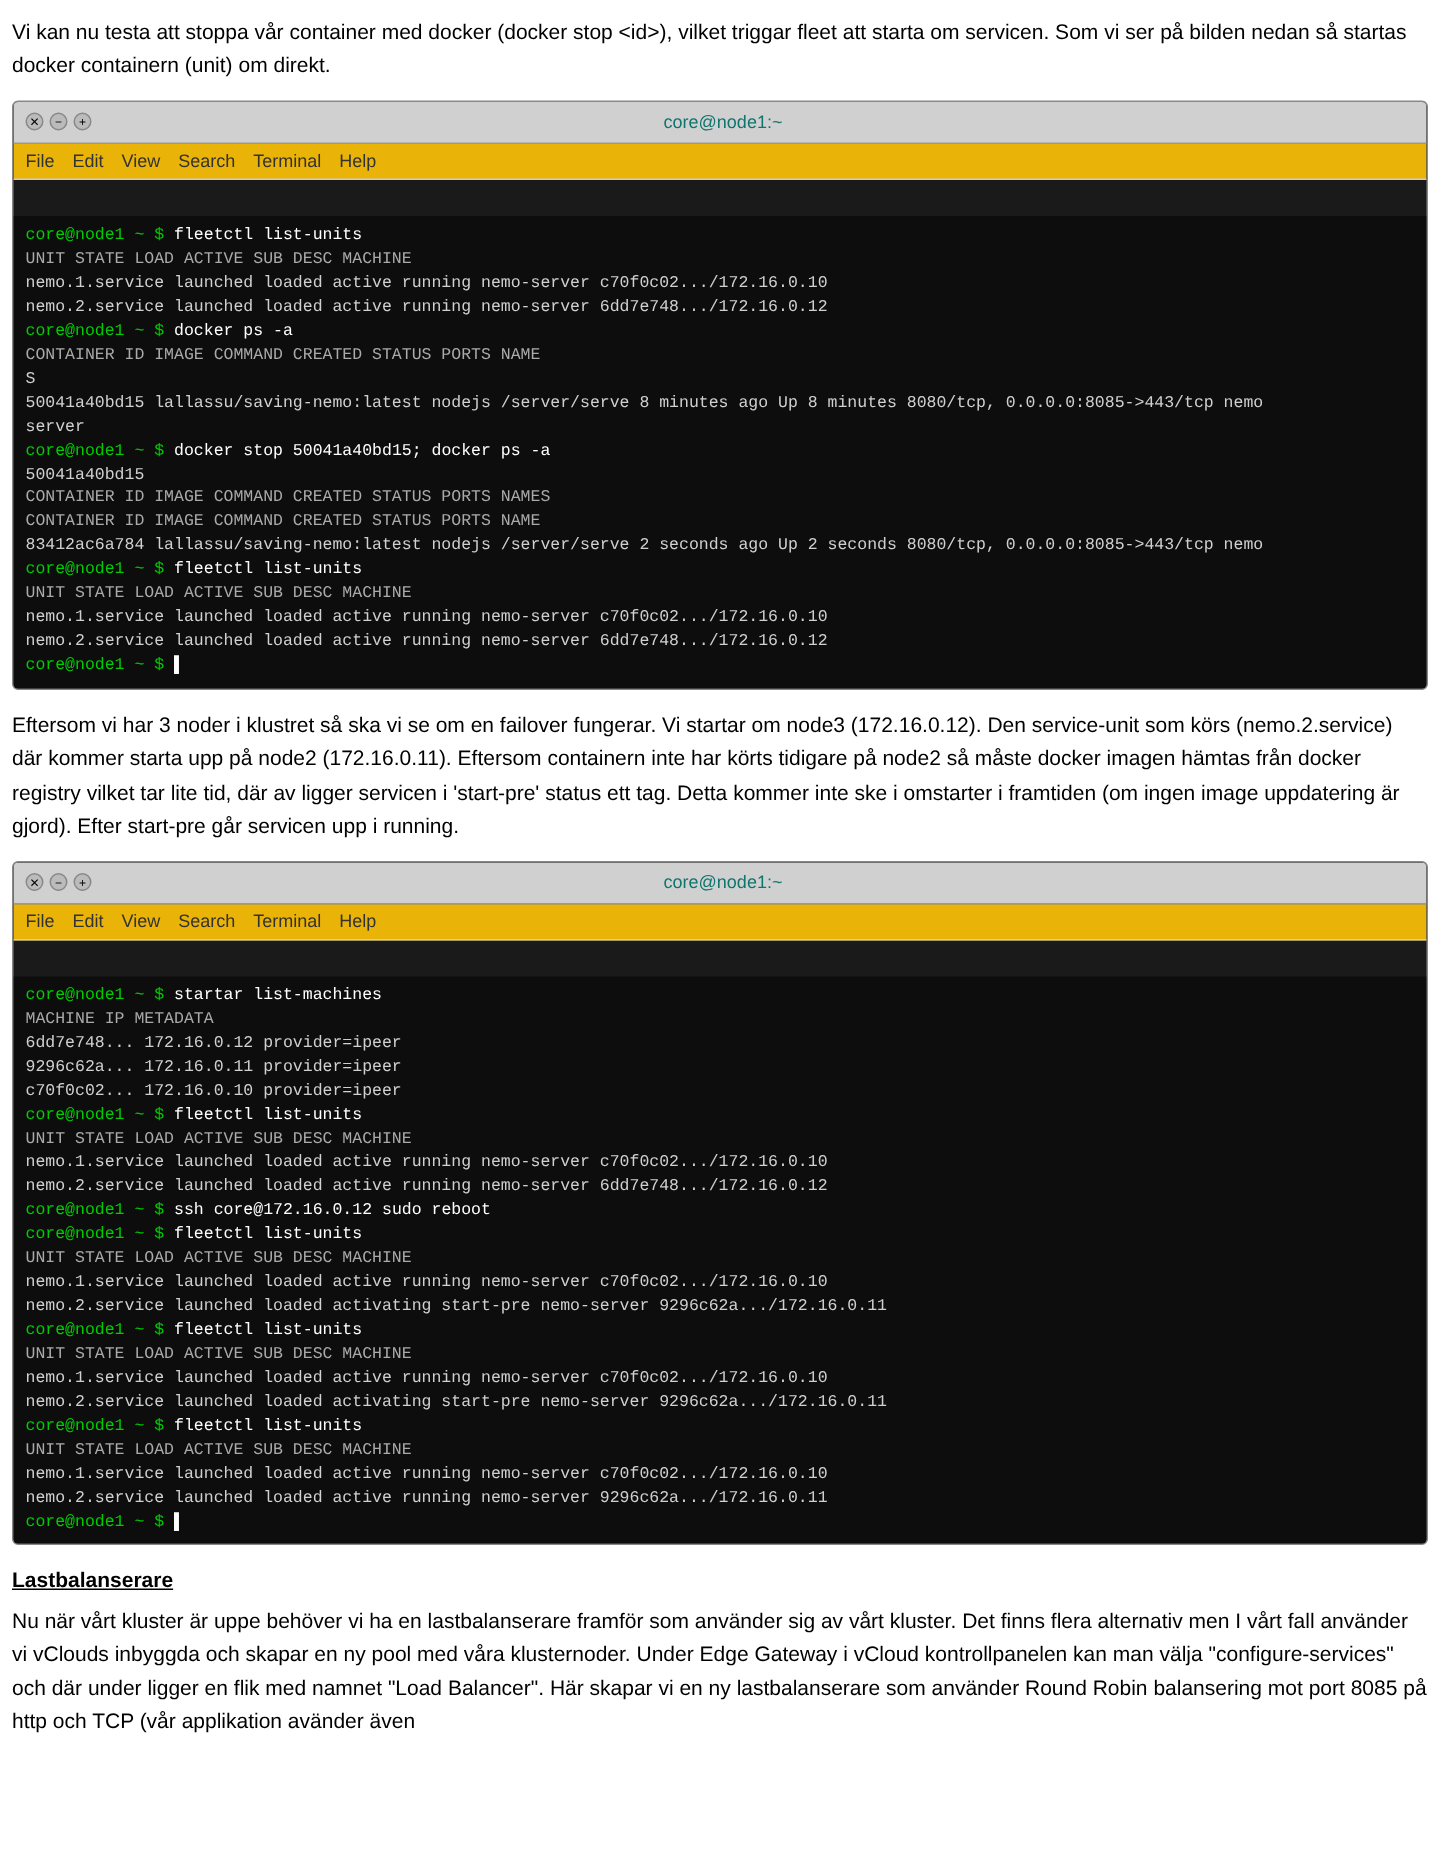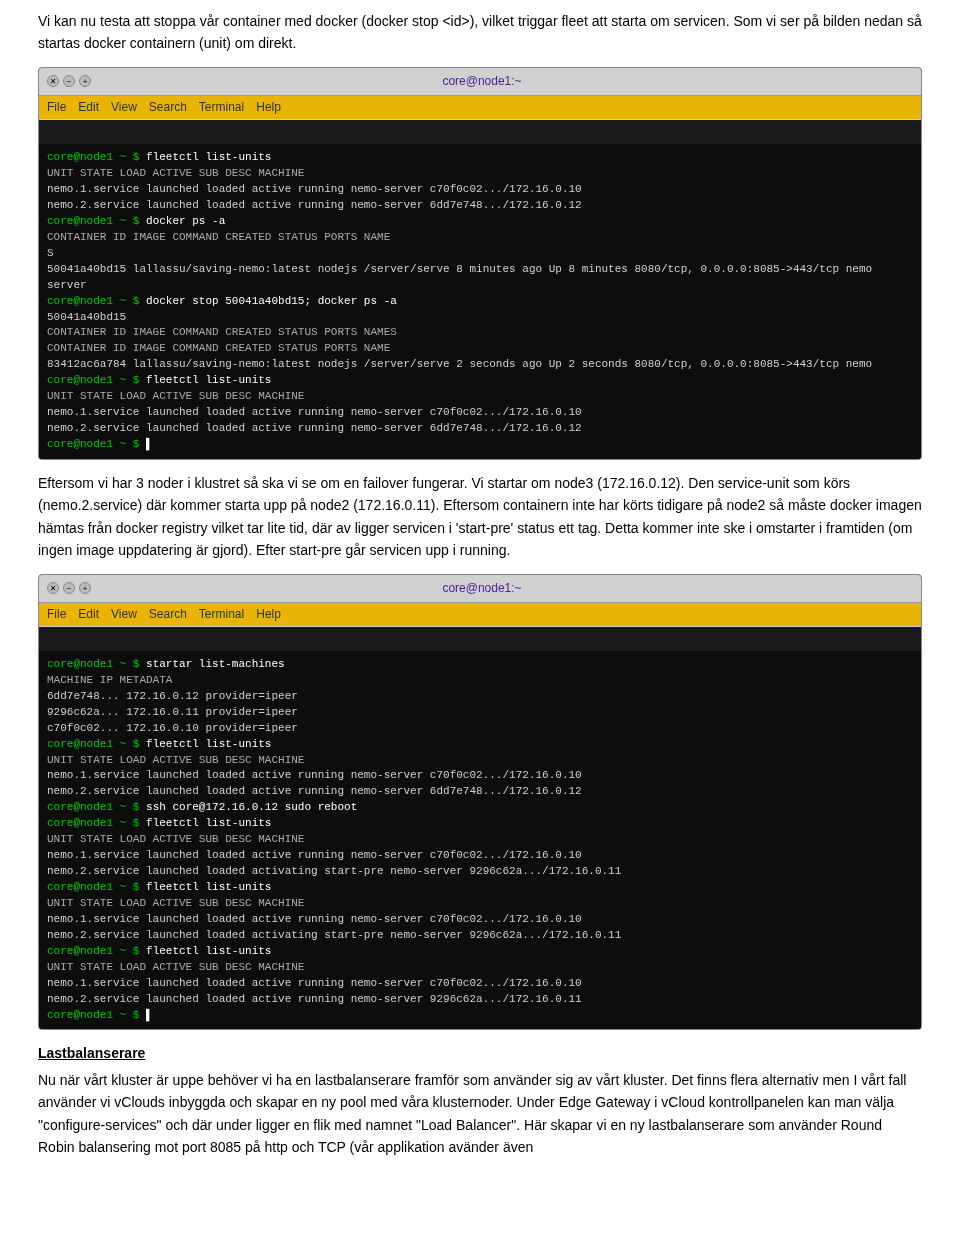--- a/index.html
+++ b/index.html
@@ -4,21 +4,21 @@
   <style>
     * { margin: 0; padding: 0; box-sizing: border-box; }
     body {
       font-family: Arial, sans-serif;
       font-size: 14px;
       background: #fff;
       color: #000;
       width: 960px;
     }
     .page-content {
-      padding: 10px 38px;
+      padding: 10px 8px;
       line-height: 1.6;
     }
     p {
       margin-bottom: 8px;
     }
     .terminal-window {
       border: 1px solid #888;
       border-radius: 4px;
       margin: 12px 0;
       overflow: hidden;
@@ -27,21 +27,21 @@
     .terminal-titlebar {
       background: #d0d0d0;
       padding: 4px 8px;
       display: flex;
       align-items: center;
       justify-content: space-between;
       border-bottom: 1px solid #999;
     }
     .terminal-titlebar .title {
       font-size: 12px;
-      color: #4c1d95;
+      color: #0f766e;
       flex: 1;
       text-align: center;
     }
     .terminal-titlebar .win-btns {
       display: flex;
       gap: 4px;
     }
     .win-btn {
       width: 12px;
       height: 12px;

